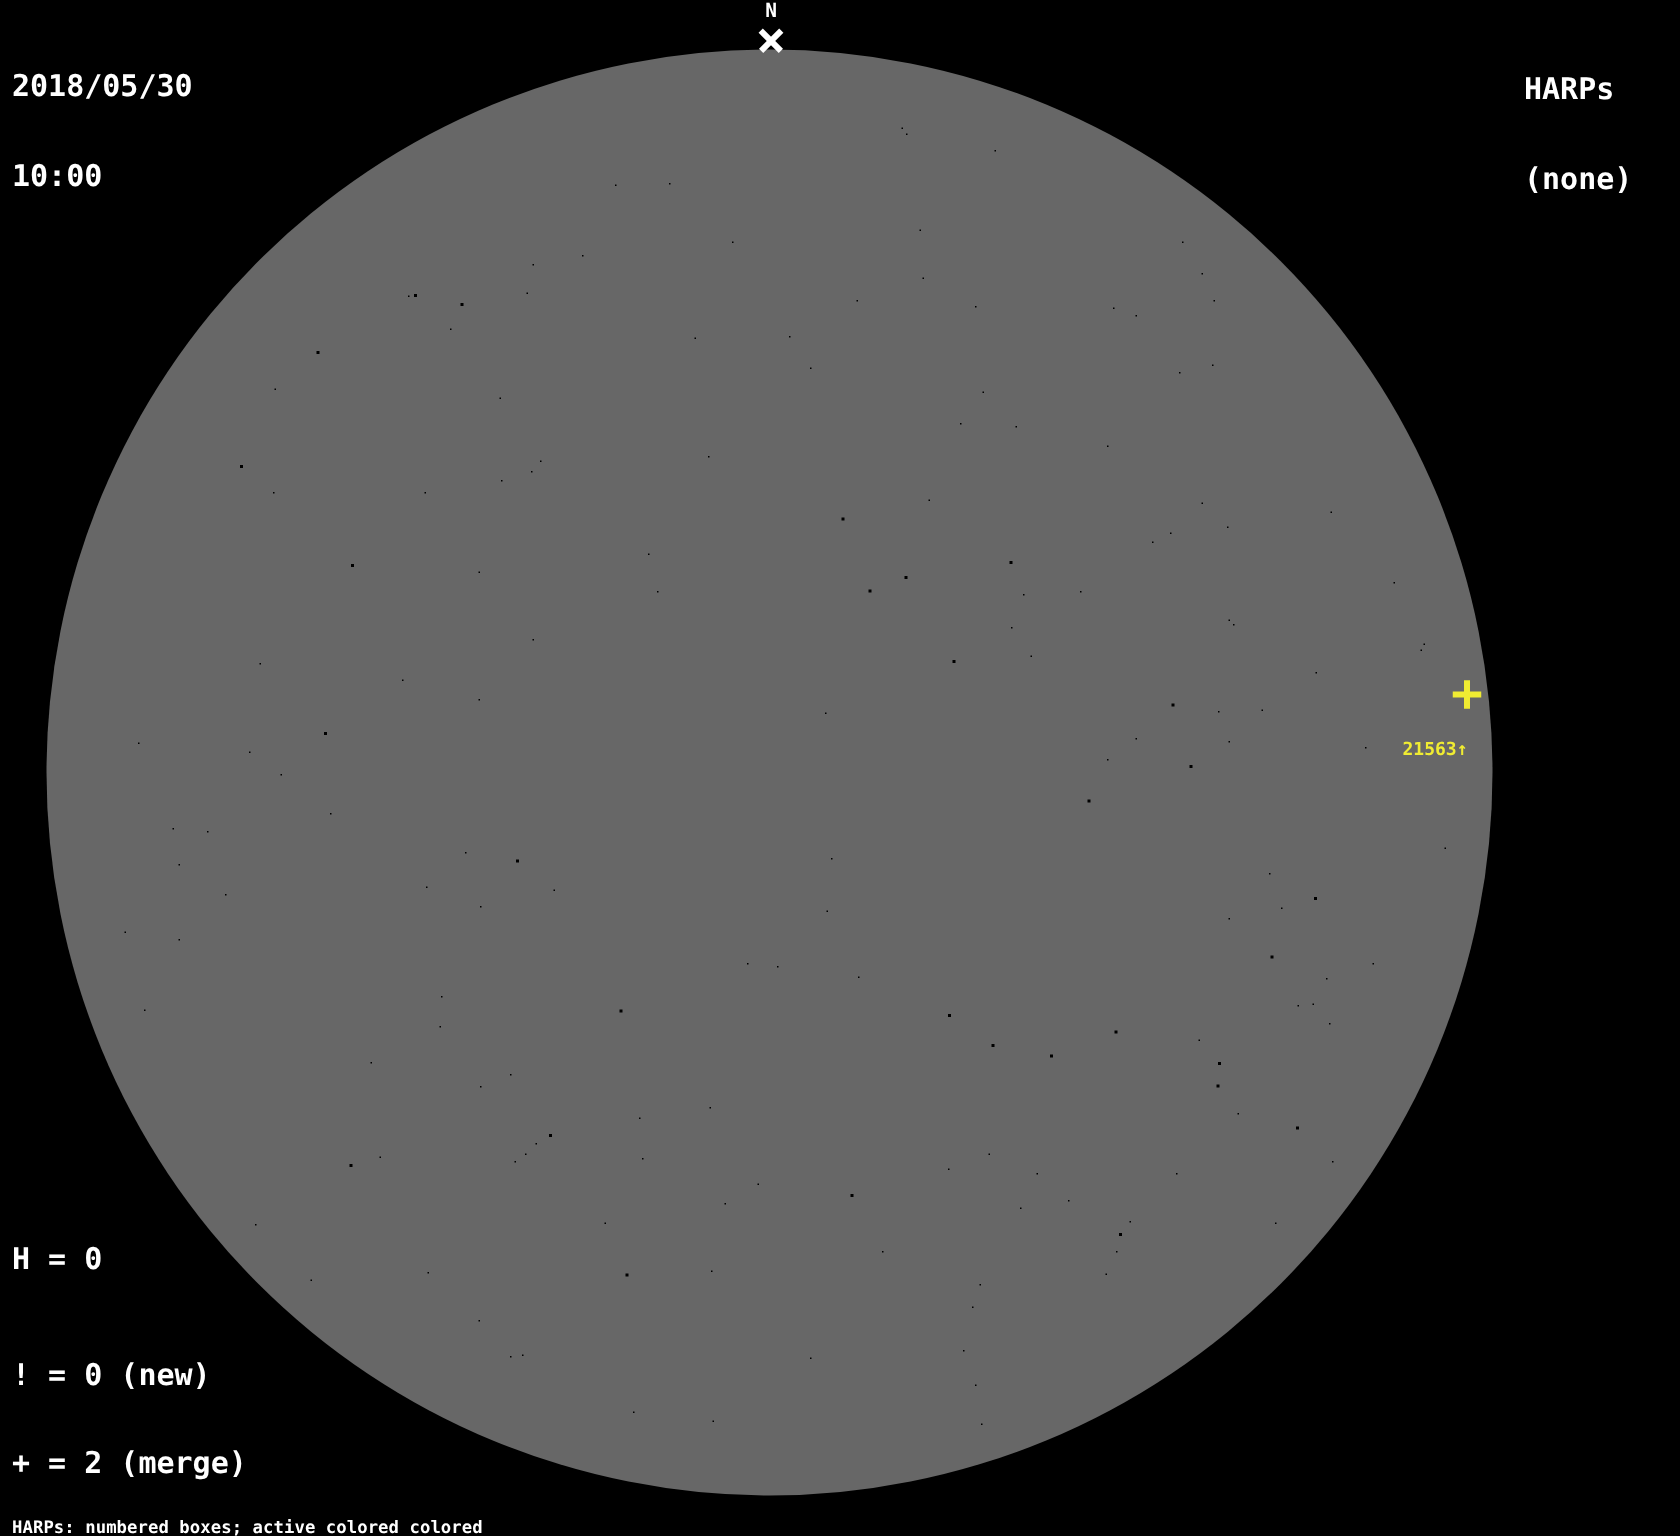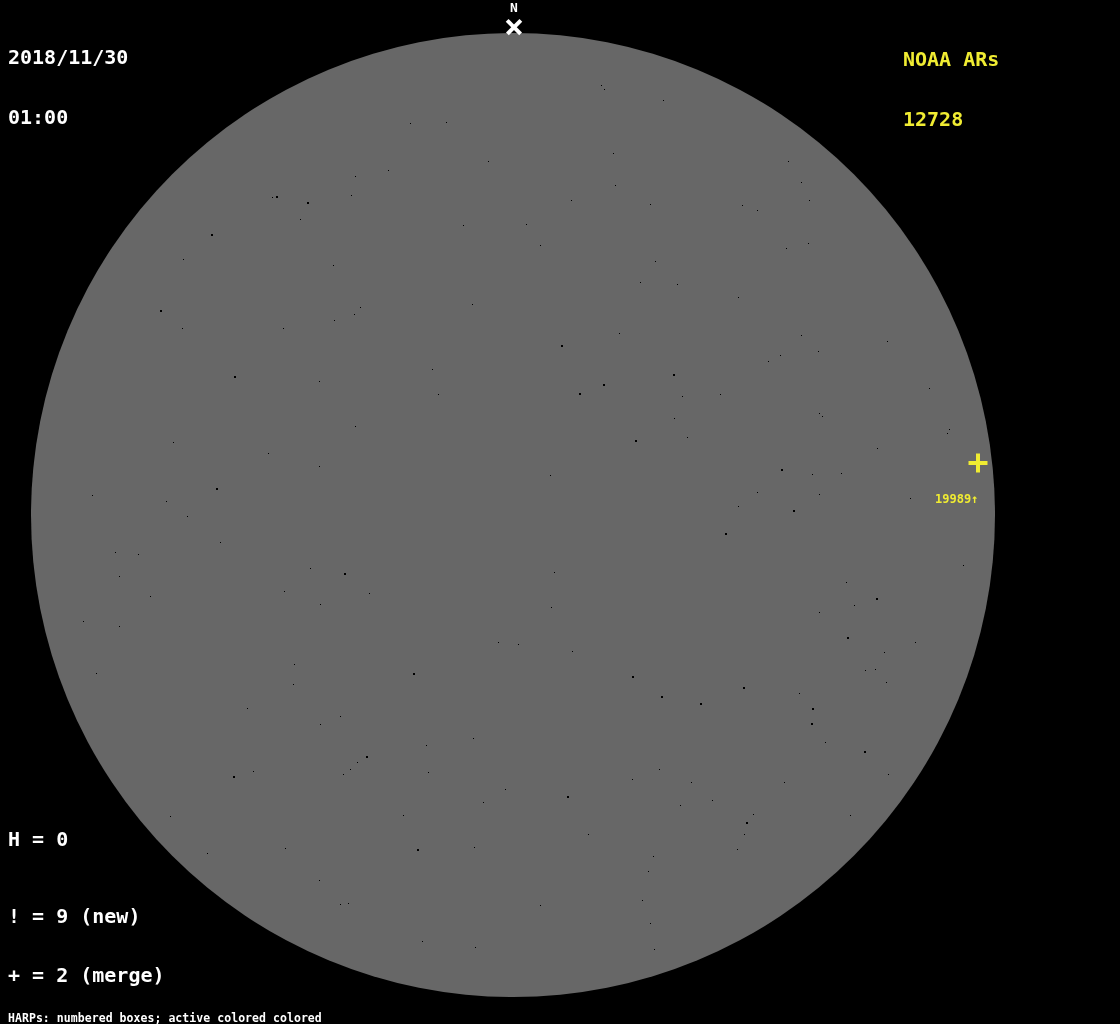--- a/index.html
+++ b/index.html
@@ -201,38 +201,38 @@
       <div class="speck" style="left: 682px; top: 396px; width: 1px; height: 1px;"></div>
       <div class="speck" style="left: 216px; top: 488px; width: 2px; height: 2px;"></div>
       <div class="speck" style="left: 183px; top: 259px; width: 1px; height: 1px;"></div>
       <div class="speck" style="left: 354px; top: 314px; width: 1px; height: 1px;"></div>
       <div class="speck" style="left: 233px; top: 776px; width: 2px; height: 2px;"></div>
       <div class="speck" style="left: 910px; top: 498px; width: 1px; height: 1px;"></div>
       <div class="speck" style="left: 742px; top: 205px; width: 1px; height: 1px;"></div>
     </div>
 
   <div class="txt t20" style="left:8px;top:9px;">
-    <div>2018/11/30</div>
-    <div>01:00</div>
+    <div>2018/05/30</div>
+    <div>10:00</div>
   </div>
 
   <div class="txt t13 nlabel" id="north-label" style="left: 514px; top: 1px;">N</div>
   <div class="xmark" id="north-x" style="left: 514px; top: 27px;"></div>
 
-  <div class="txt t20 yellow" style="left:903px;top:11px;">
-    <div>NOAA ARs</div>
-    <div>12728</div>
+  <div class="txt t20" style="left:1016px;top:11px;">
+    <div>HARPs</div>
+    <div>(none)</div>
   </div>
 
   <div class="plusmark" id="ar-cross" style="left: 978px; top: 463px;"></div>
-  <div class="txt t12 yellow" id="ar-label" style="left: 935px; top: 493px;">19989↑</div>
+  <div class="txt t12 yellow" id="ar-label" style="left: 935px; top: 493px;">21563↑</div>
 
   <div class="txt t20" style="left:8px;top:830px;">H = 0</div>
   <div class="txt t20" style="left:8px;top:868px;">
-    <div class="counter-line">! = 9 (new)</div>
+    <div class="counter-line">! = 0 (new)</div>
     <div class="counter-line">+ = 2 (merge)</div>
     
     
     
     
   </div>
 
   <div class="txt t11" style="left:8px;top:990px;">
     <div>HARPs: numbered boxes; active colored colored</div>
     

